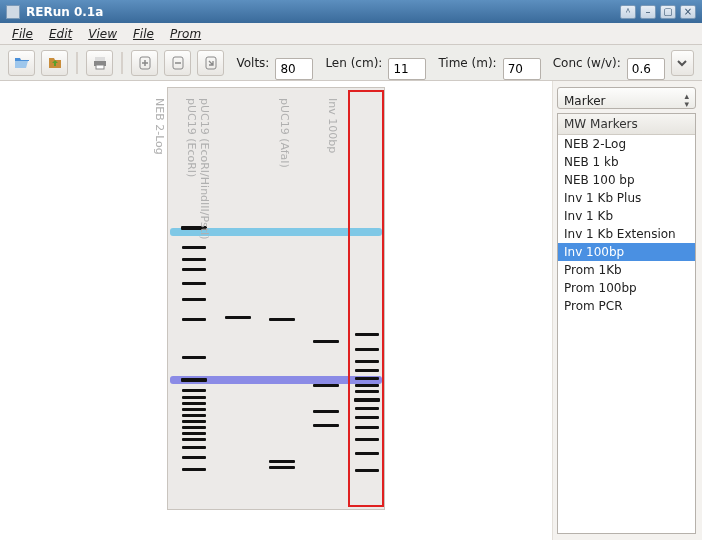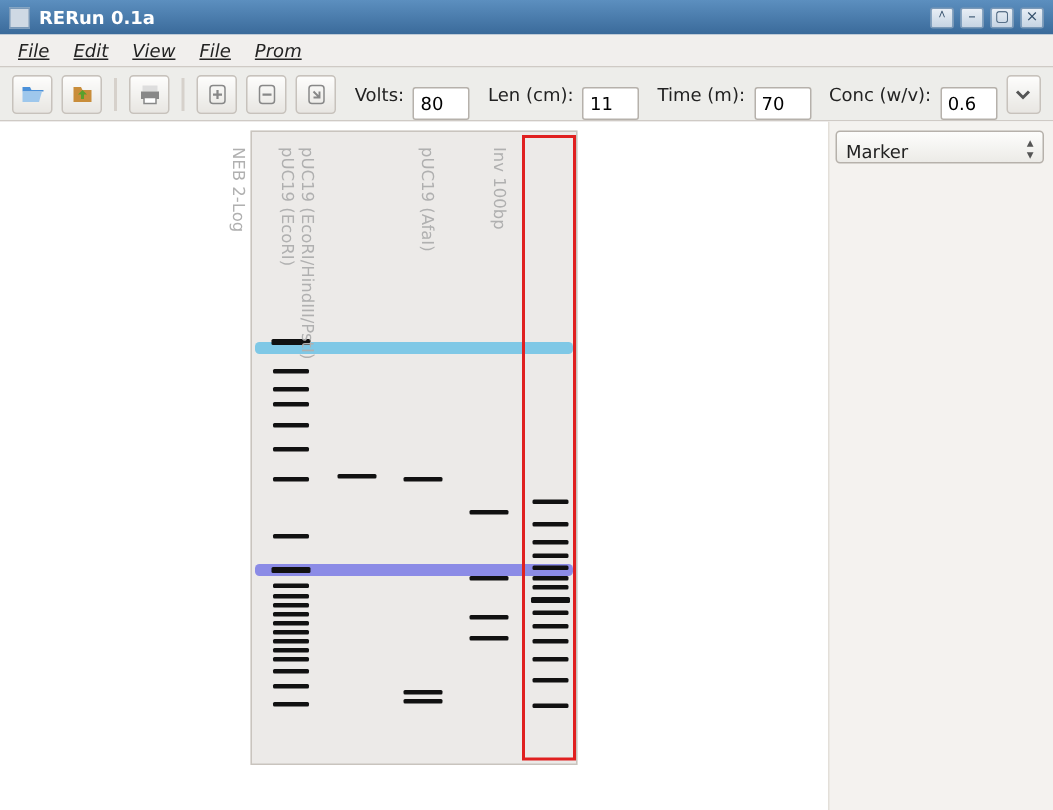--- a/index.html
+++ b/index.html
@@ -313,14 +313,27 @@
       </div>
   </div>
   <div class="rpanel">
     <div class="combo">
       <span>Marker</span>
       <span class="arrows">
           <span>▴</span>
           <span>▾</span>
         </span>
     </div>
+    <div class="listbox" id="marker-list">
+      <div class="header">MW Markers</div>
+    <div class="item">NEB 2-Log</div>
+        <div class="item">NEB 1 kb</div>
+        <div class="item">NEB 100 bp</div>
+        <div class="item">Inv 1 Kb Plus</div>
+        <div class="item">Inv 1 Kb</div>
+        <div class="item">Inv 1 Kb Extension</div>
+        <div class="item selected">Inv 100bp</div>
+        <div class="item">Prom 1Kb</div>
+        <div class="item">Prom 100bp</div>
+        <div class="item">Prom PCR</div>
+      </div>
   </div>
 </div>
 
 </body></html>

